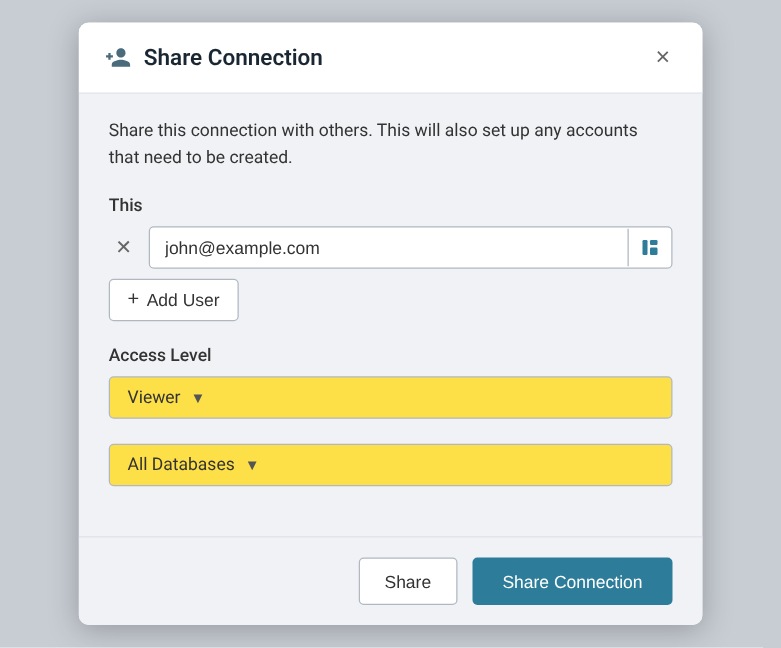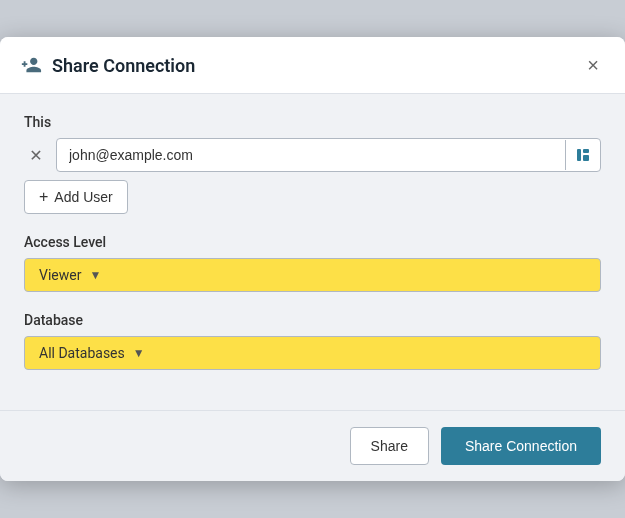--- a/index.html
+++ b/index.html
@@ -11,21 +11,21 @@
     body {
       background: #c8cdd4;
       display: flex;
       align-items: center;
       justify-content: center;
       min-height: 100vh;
       font-family: -apple-system, BlinkMacSystemFont, 'Segoe UI', Roboto, sans-serif;
     }
 
     .modal-overlay {
-      width: 625px;
+      width: 499px;
       height: 518px;
       display: flex;
       align-items: center;
       justify-content: center;
     }
 
     .modal {
       background: #f0f2f5;
       border-radius: 8px;
       width: 625px;
@@ -233,20 +233,21 @@
           <svg viewBox="0 0 24 24" fill="currentColor" xmlns="http://www.w3.org/2000/svg">
             <path d="M15 12c2.21 0 4-1.79 4-4s-1.79-4-4-4-4 1.79-4 4 1.79 4 4 4zm-9-2V8H4v2H2v2h2v2h2v-2h2v-2H6zm9 4c-2.67 0-8 1.34-8 4v2h16v-2c0-2.66-5.33-4-8-4z"></path>
           </svg>
         </div>
         <span class="modal-title">Share Connection</span>
       </div>
       <button class="close-btn">×</button>
     </div>
 
     <div class="modal-body">
+      <p class="description">Share this connection with others. This will also set up any accounts that need to be created.</p>
 
       <div class="section">
         <div class="section-label">This</div>
         <div class="user-input-row">
           <button class="remove-btn">✕</button>
           <div class="user-input-wrapper">
             <input class="user-input" type="email" value="john@example.com" style="">
             <div class="input-icon">
               <svg width="14" height="14" viewBox="0 0 14 14" fill="none" xmlns="http://www.w3.org/2000/svg">
                 <rect x="1" y="1" width="4" height="12" rx="1" fill="#2d7d9a"></rect>
@@ -265,21 +266,20 @@
 
       <div class="section">
         <div class="section-label">Access Level</div>
         <div class="select-dropdown">
           <span>Viewer</span>
           <span class="chevron-icon">▼</span>
         </div>
       </div>
 
       <div class="section">
-        <div class="section-label">Database</div>
         <div class="select-dropdown">
           <span>All Databases</span>
           <span class="chevron-icon">▼</span>
         </div>
       </div>
     </div>
 
     <div class="modal-footer">
       <button class="btn-close">Share</button>
       <button class="btn-share">Share Connection</button>

